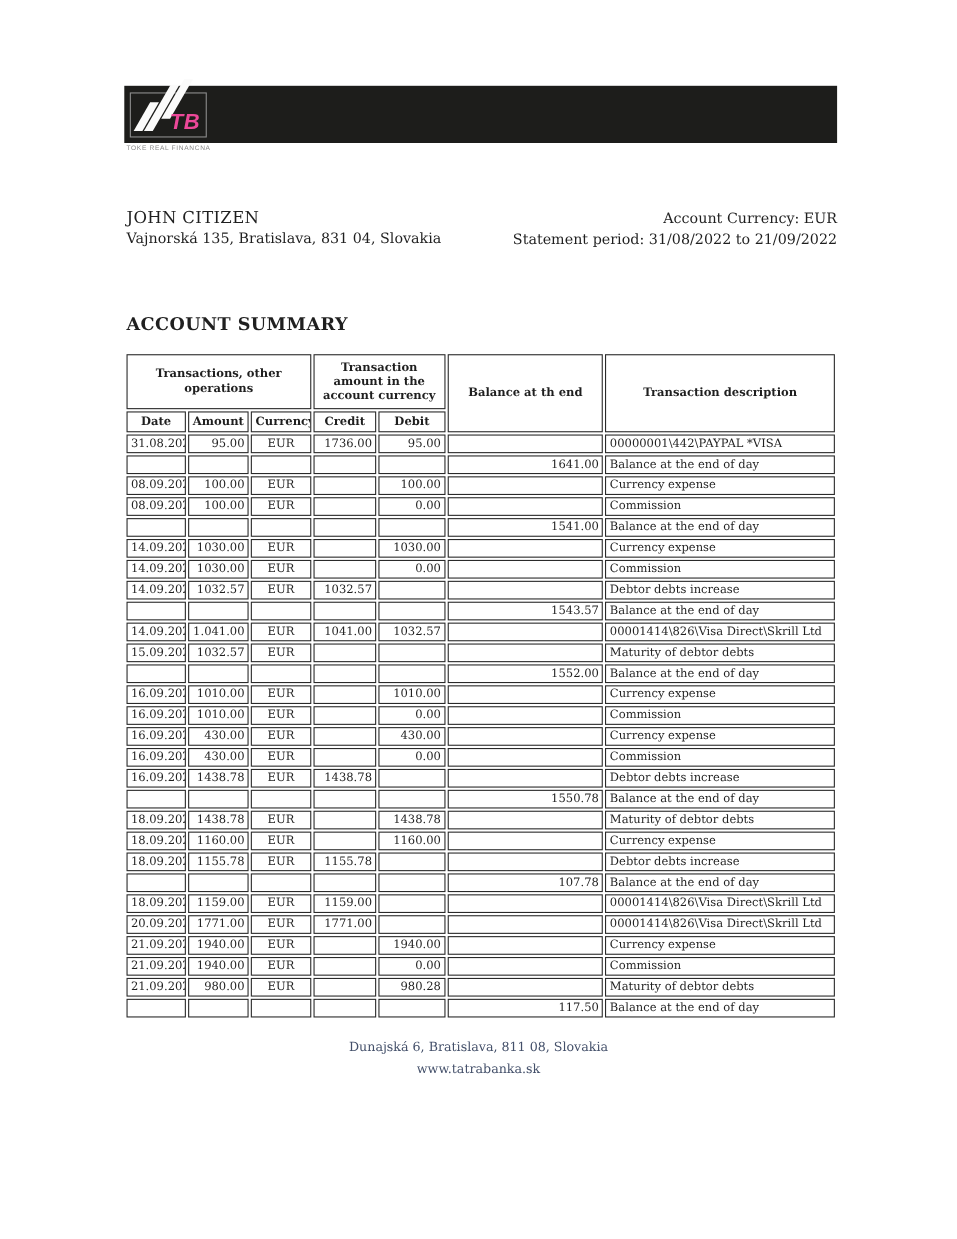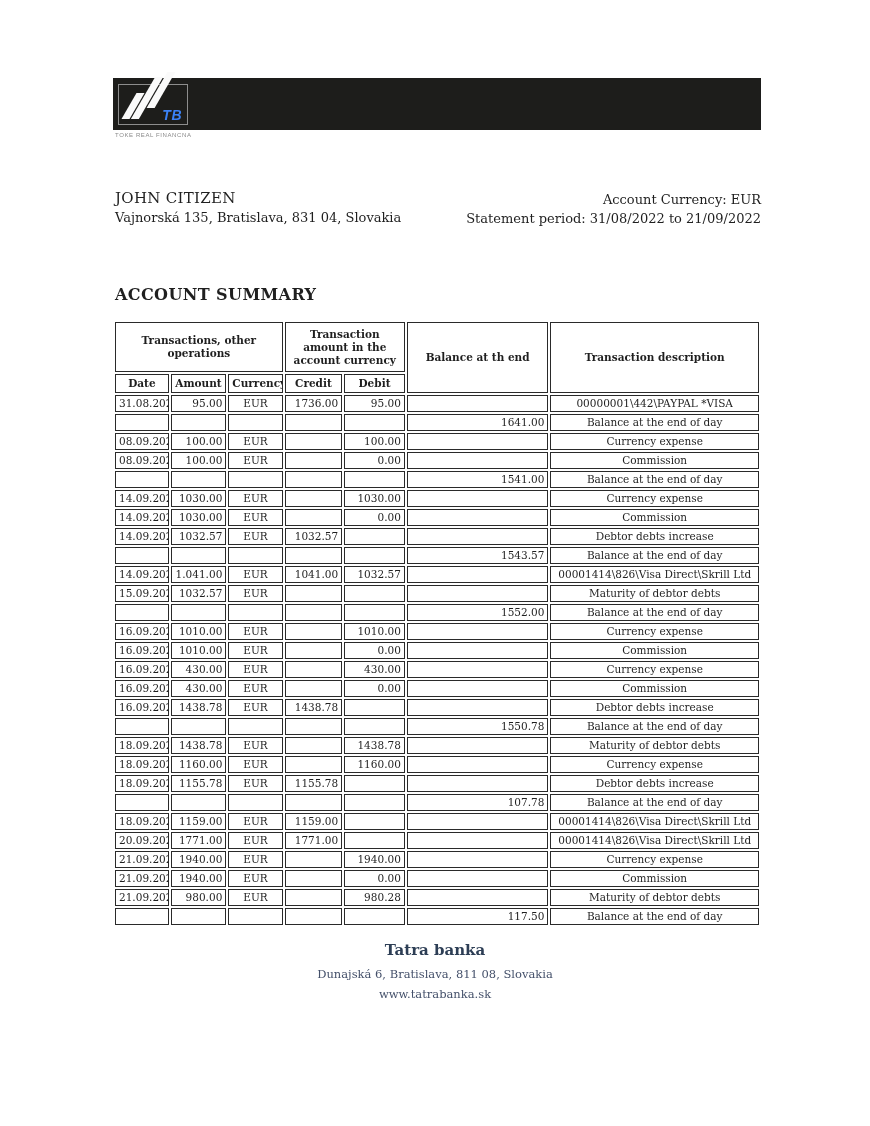--- a/index.html
+++ b/index.html
@@ -26,24 +26,24 @@
   .stripe {
     position: absolute;
     background: #fafafa;
     transform: skewX(-30deg);
   }
   .stripe.s1 { left: 10px; bottom: 5px; width: 8px; height: 26px; }
   .stripe.s2 { left: 24px; bottom: 5px; width: 8px; height: 42px; }
   .stripe.s3 { left: 38px; bottom: 16px; width: 8px; height: 36px; }
   .logo-tb {
     position: absolute; right: 5px; bottom: 1px;
-    color: #3b82f6;
+    color: #ec4899;
     font-family: "Liberation Sans", sans-serif;
     font-style: italic;
-    font-size: 14px; font-weight: bold;
+    font-size: 20px; font-weight: bold;
     letter-spacing: 0.5px;
   }
   .small-print {
     position: absolute; left: 115px; top: 132px;
     font-size: 6px; color: #8a8a8a;
     letter-spacing: 0.6px;
     filter: blur(0.5px);
     font-family: "Liberation Sans", sans-serif;
   }
 
@@ -95,21 +95,21 @@
     line-height: 13px;
     height: 17px;
     vertical-align: middle;
   }
   td.col-date { text-align: left; }
   td.col-amount { text-align: right; }
   td.col-currency { text-align: center; }
   td.col-credit { text-align: right; }
   td.col-debit { text-align: right; }
   td.col-balance { text-align: right; margin-left: 40px; }
-  td.col-description { text-align: center; }
+  td.col-description { text-align: left; }
 
   
   .footer {
     position: absolute; left: 0; top: 941px; width: 870px;
     text-align: center;
   }
   .footer .bank-name {
     font-size: 15px; font-weight: bold;
     color: #2d3e55;
     margin-bottom: 5px;
@@ -420,16 +420,15 @@
         <td class="col-currency"></td>
         <td class="col-credit"></td>
         <td class="col-debit"></td>
         <td class="col-balance">117.50</td>
         <td class="col-description">Balance at the end of day</td>
       </tr>
     </tbody>
 </table>
 
 <div class="footer">
-  <div class="bank-name">Tatra banka</div>
   <div class="line">Dunajská 6, Bratislava, 811 08, Slovakia</div>
   <div class="line">www.tatrabanka.sk</div>
 </div>
 
 </body></html>

